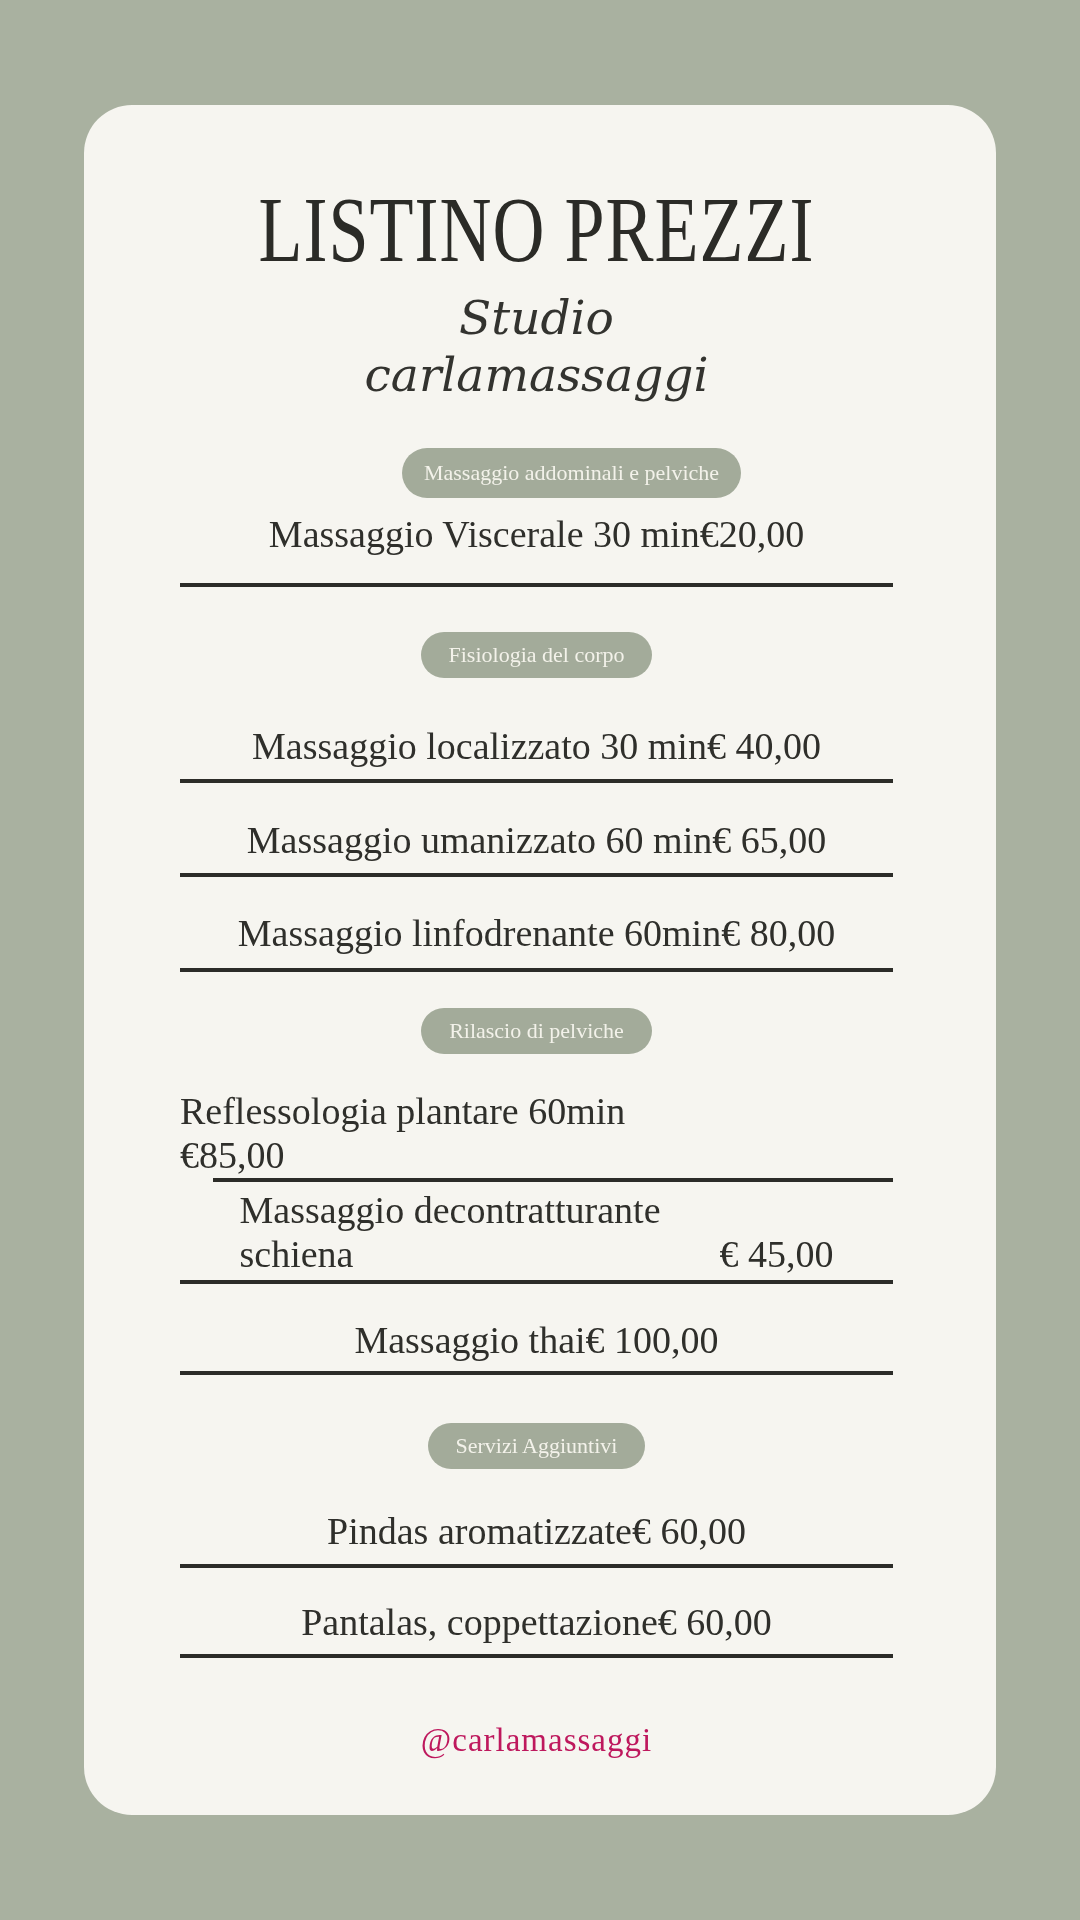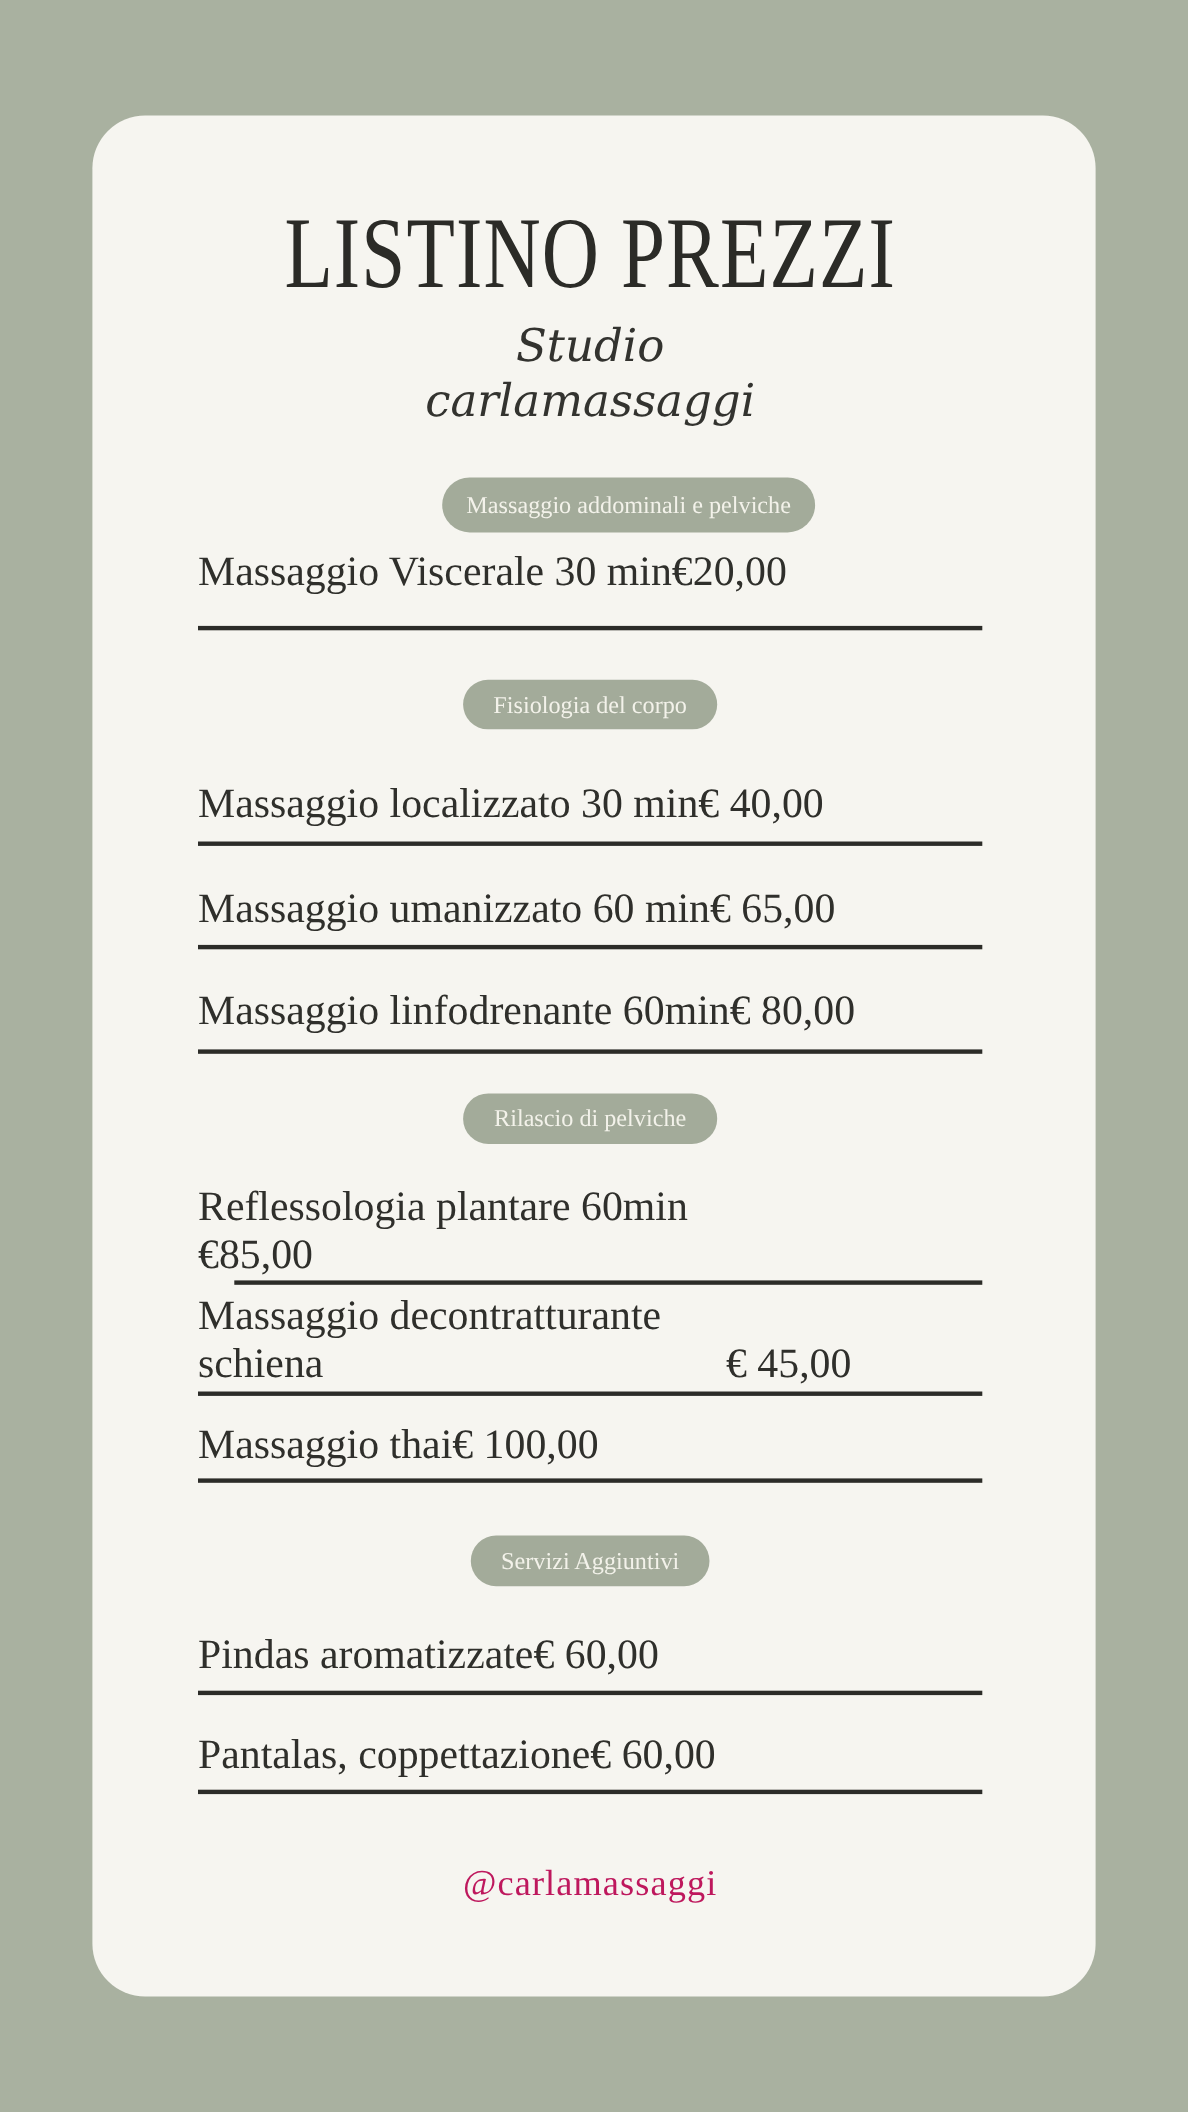--- a/index.html
+++ b/index.html
@@ -21,36 +21,36 @@
     text-align:center;
     font-size:72px;line-height:1.05;font-weight:normal;
     letter-spacing:1px;color:#2b2b27;
     transform:scaleY(1.28);transform-origin:center top;
     white-space:nowrap;
   }
   .script-sub{
     margin-top:30px;text-align:center;
     font-style:italic;
     font-family:"DejaVu Serif","Liberation Serif",cursive,serif;
-    font-size:41px;line-height:1.22;color:#33332f;
+    font-size:47px;line-height:1.22;color:#33332f;
   }
   .pill{
     width:fit-content;margin:0 auto;
     background:#a3ab9a;color:#f3f2ea;
     font-size:22px;line-height:1.45;
     padding:7px 28px;border-radius:70px;
     text-align:center;
   }
   .pill--wrap{
     max-width:332px;padding:9px 22px;
     transform:translateX(35px);
     margin-top:45px;
   }
   .row{
-    display:flex;justify-content:flex-start;align-items:baseline;
+    display:flex;justify-content:center;align-items:baseline;
     font-size:38px;line-height:1.16;color:#2f2f2b;
   }
   .row--multiline{align-items:flex-end;}
   .row--multiline .item-name{max-width:480px;}
   .rule{height:4px;background:#2c2c28;}
   .rule--inset{margin-left:33px;}
   
   .m-row1{margin-top:14px;}
   .m-rule1{margin-top:27px;}
   .m-pill2{margin-top:45px;}
@@ -58,21 +58,21 @@
   .m-rule2{margin-top:11px;}
   .m-row3{margin-top:35px;}
   .m-rule3{margin-top:11px;}
   .m-row4{margin-top:34px;}
   .m-rule4{margin-top:13px;}
   .m-pill3{margin-top:36px;}
   .m-row5{margin-top:35px;flex-direction:column;}
   .m-rule5{margin-top:1px;}
   .m-row6{margin-top:6px;}
   .m-rule6{margin-top:3px;}
-  .m-row7{margin-top:22px;}
+  .m-row7{margin-top:34px;}
   .m-rule7{margin-top:9px;}
   .m-pill4{margin-top:48px;}
   .m-row8{margin-top:40px;}
   .m-rule8{margin-top:11px;}
   .m-row9{margin-top:32px;}
   .m-rule9{margin-top:10px;}
   .footer{
     margin-top:64px;text-align:center;
     font-size:33px;letter-spacing:1px;color:#be185d;
   }

